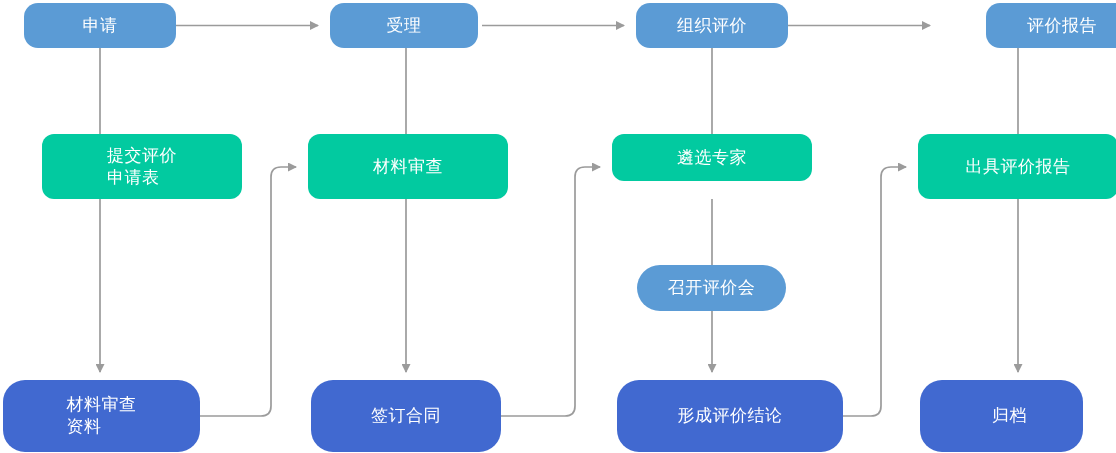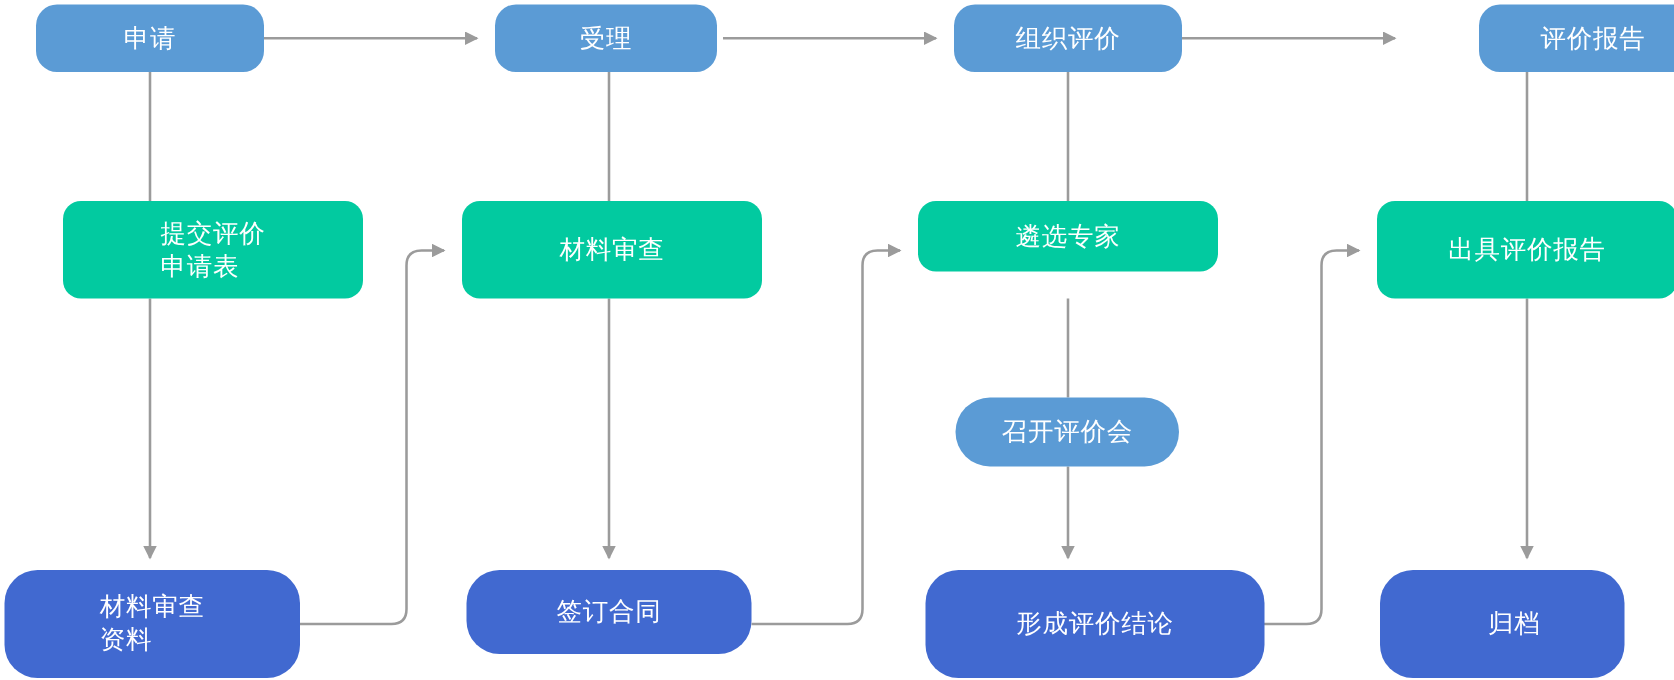--- a/index.html
+++ b/index.html
@@ -86,17 +86,17 @@
   <div class="node task" style="left:2px;   top:134px; width:200px; height:65px;margin-left:40px;">提交评价
 申请表</div>
   <div class="node task" style="left:308px; top:134px; width:200px; height:65px;">材料审查</div>
   <div class="node task" style="left:612px; top:134px; width:200px; height:47px;">遴选专家</div>
   <div class="node task" style="left:918px; top:134px; width:200px; height:65px;">出具评价报告</div>
 
   <div class="node meeting" style="left:637px; top:265px; width:149px; height:46px;">召开评价会</div>
 
   <div class="node output" style="left:3px;   top:380px; width:197px; height:72px;">材料审查
 资料</div>
-  <div class="node output" style="left:311px; top:380px; width:190px; height:56px;">签订合同</div>
+  <div class="node output" style="left:311px; top:380px; width:190px; height:72px;">签订合同</div>
   <div class="node output" style="left:617px; top:380px; width:226px; height:72px;">形成评价结论</div>
   <div class="node output" style="left:920px; top:380px; width:163px; height:72px;padding-left:16px;">归档</div>
 
 </div>
 
 </body></html>

